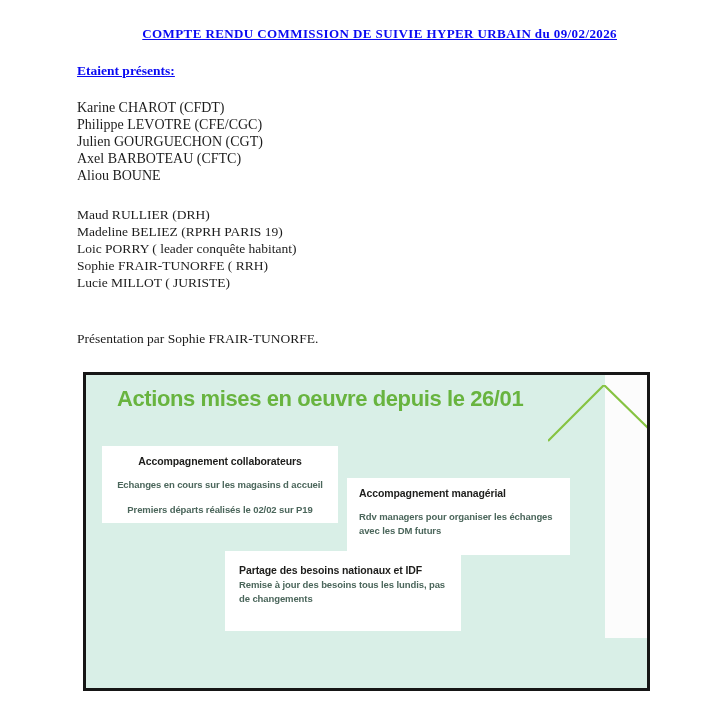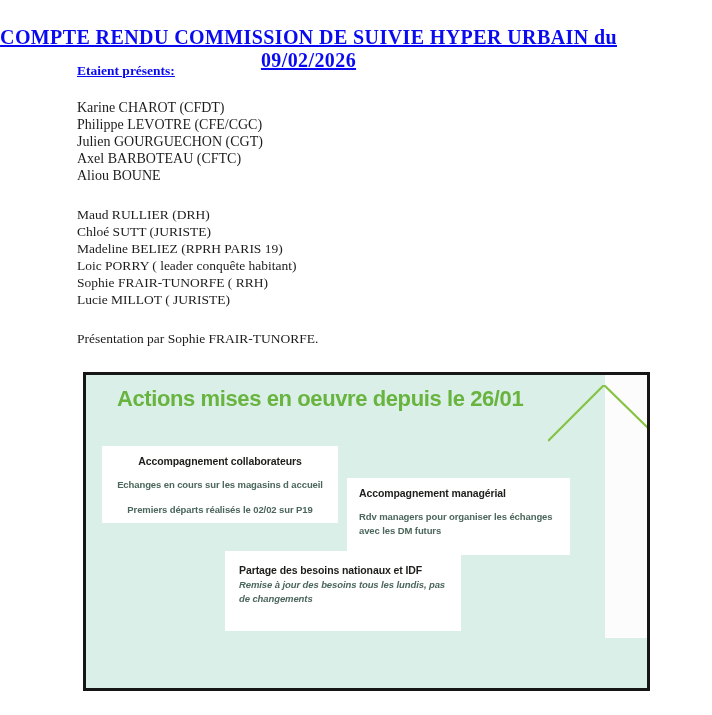--- a/index.html
+++ b/index.html
@@ -2,22 +2,22 @@
 <html><head>
 <meta charset="utf-8">
 <style>
   * { margin: 0; padding: 0; box-sizing: border-box; }
   html, body { width: 712px; height: 715px; background: #ffffff; overflow: hidden; }
   body { position: relative; font-family: "Liberation Serif", serif; color: #1c1c1c; }
 
   
   .doc-title {
     position: absolute; top: 26px; left: 0; width: 617px;
-    text-align: center;
-    font-weight: bold; font-size: 20px; letter-spacing: 0.4px;
+    text-align: right;
+    font-weight: bold; font-size: 13px; letter-spacing: 0.4px;
     color: #0a0af2; text-decoration: underline;
   }
   .present-heading {
     position: absolute; top: 63px; left: 77px;
     font-weight: bold; font-size: 13.5px;
     color: #0a0af2; text-decoration: underline;
   }
   .attendees-1 { position: absolute; top: 99px;  left: 77px; font-size: 14px; line-height: 17px; }
   .attendees-2 { position: absolute; top: 206px; left: 77px; font-size: 13.5px; line-height: 17px; }
   .presentation-note { position: absolute; top: 331px; left: 77px; font-size: 13.5px; }
@@ -52,42 +52,41 @@
   .card h3 {
     font-size: 10.5px; font-weight: bold; letter-spacing: -0.1px;
     color: #1d1d1b;
   }
   .card p {
     font-size: 9.5px; font-weight: 600; letter-spacing: -0.1px;
     line-height: 14px; color: #4b665b;
   }
   .card-1 p { margin-top: 11px; }
   .card-2 p { margin-top: 11px; }
-  .card-3 p { margin-top: 2px; font-style: italic; }
+  .card-3 p { margin-top: 2px; }
 
   .lm-logo { position: absolute; top: 280px; left: 521px; }
 </style>
 </head>
 <body>
 
 <div class="doc-title">COMPTE RENDU COMMISSION DE SUIVIE HYPER URBAIN du 09/02/2026</div>
 
 <div class="present-heading">Etaient présents:</div>
 
 <div class="attendees-1">
   <div>Karine CHAROT (CFDT)</div>
   <div>Philippe LEVOTRE (CFE/CGC)</div>
   <div>Julien GOURGUECHON (CGT)</div>
   <div>Axel BARBOTEAU (CFTC)</div>
   <div>Aliou BOUNE</div>
 </div>
 
 <div class="attendees-2">
   <div>Maud RULLIER (DRH)</div>
-  <div>Chloé SUTT (JURISTE)</div>
   <div>Madeline BELIEZ (RPRH PARIS 19)</div>
   <div>Loic PORRY ( leader conquête habitant)</div>
   <div>Sophie FRAIR-TUNORFE ( RRH)</div>
   <div>Lucie MILLOT ( JURISTE)</div>
 </div>
 
 <div class="presentation-note">Présentation par Sophie FRAIR-TUNORFE.</div>
 
 <div class="slide">
   <div class="slide-inner">

